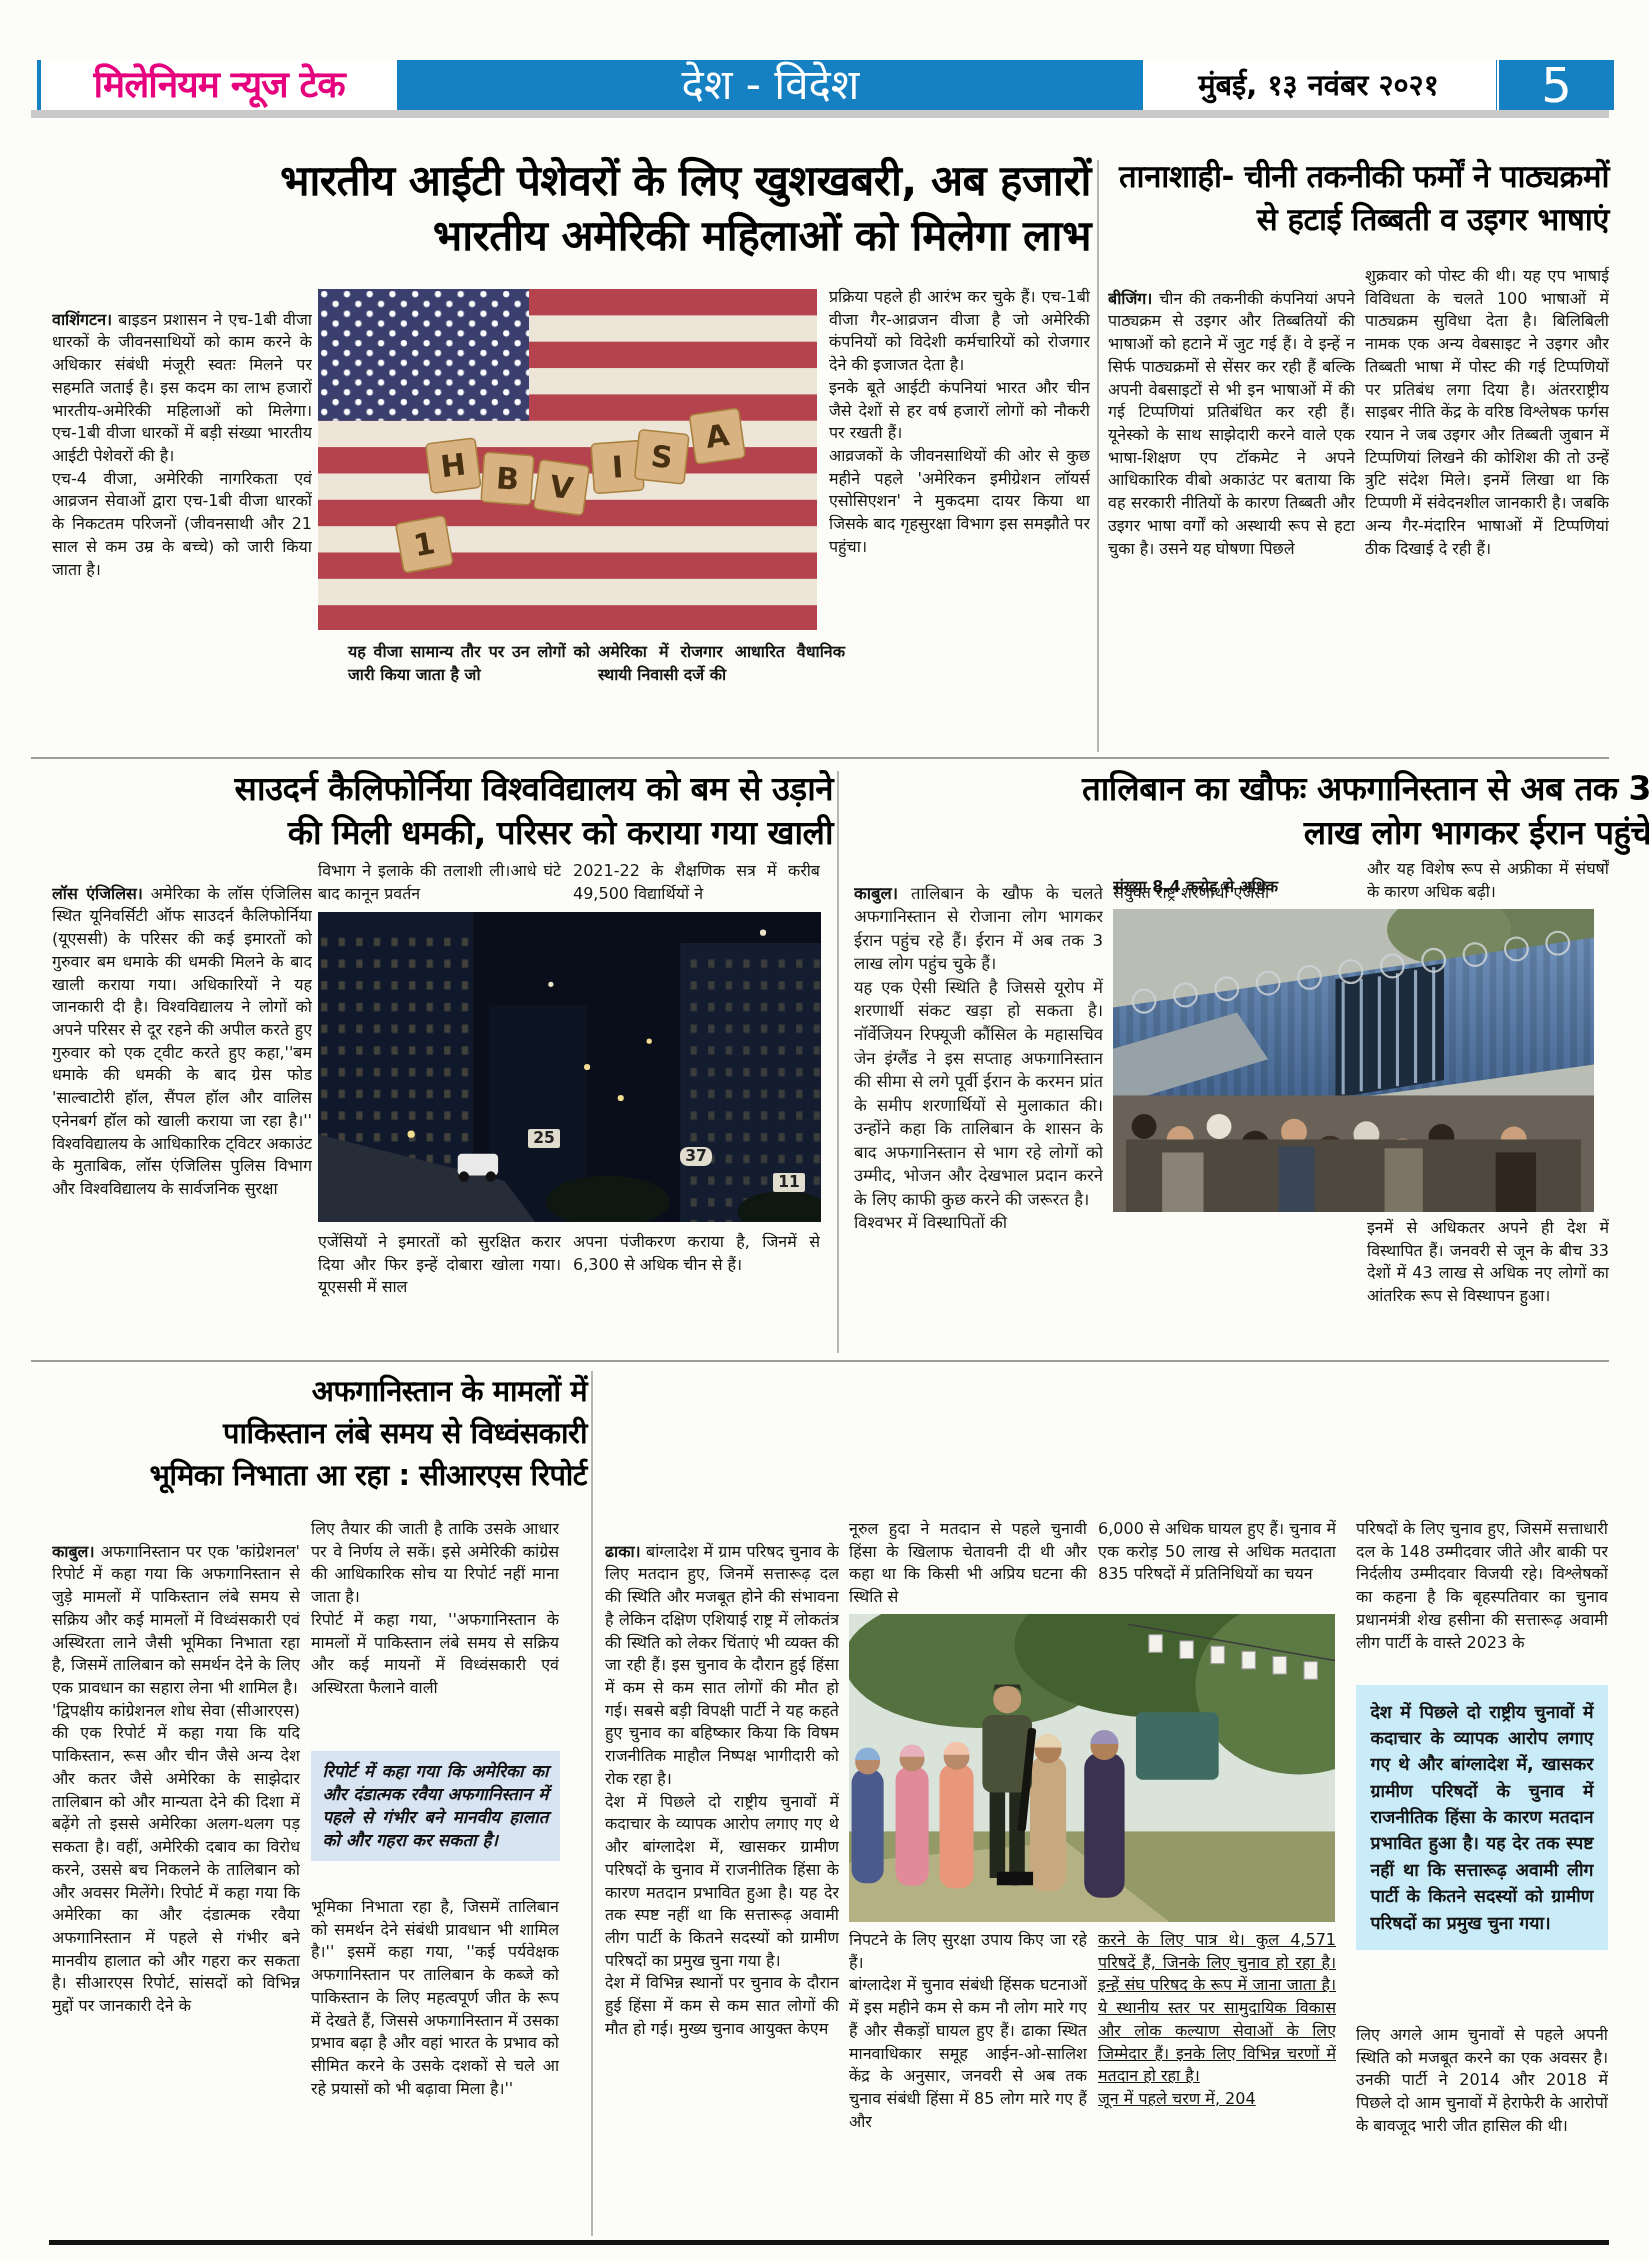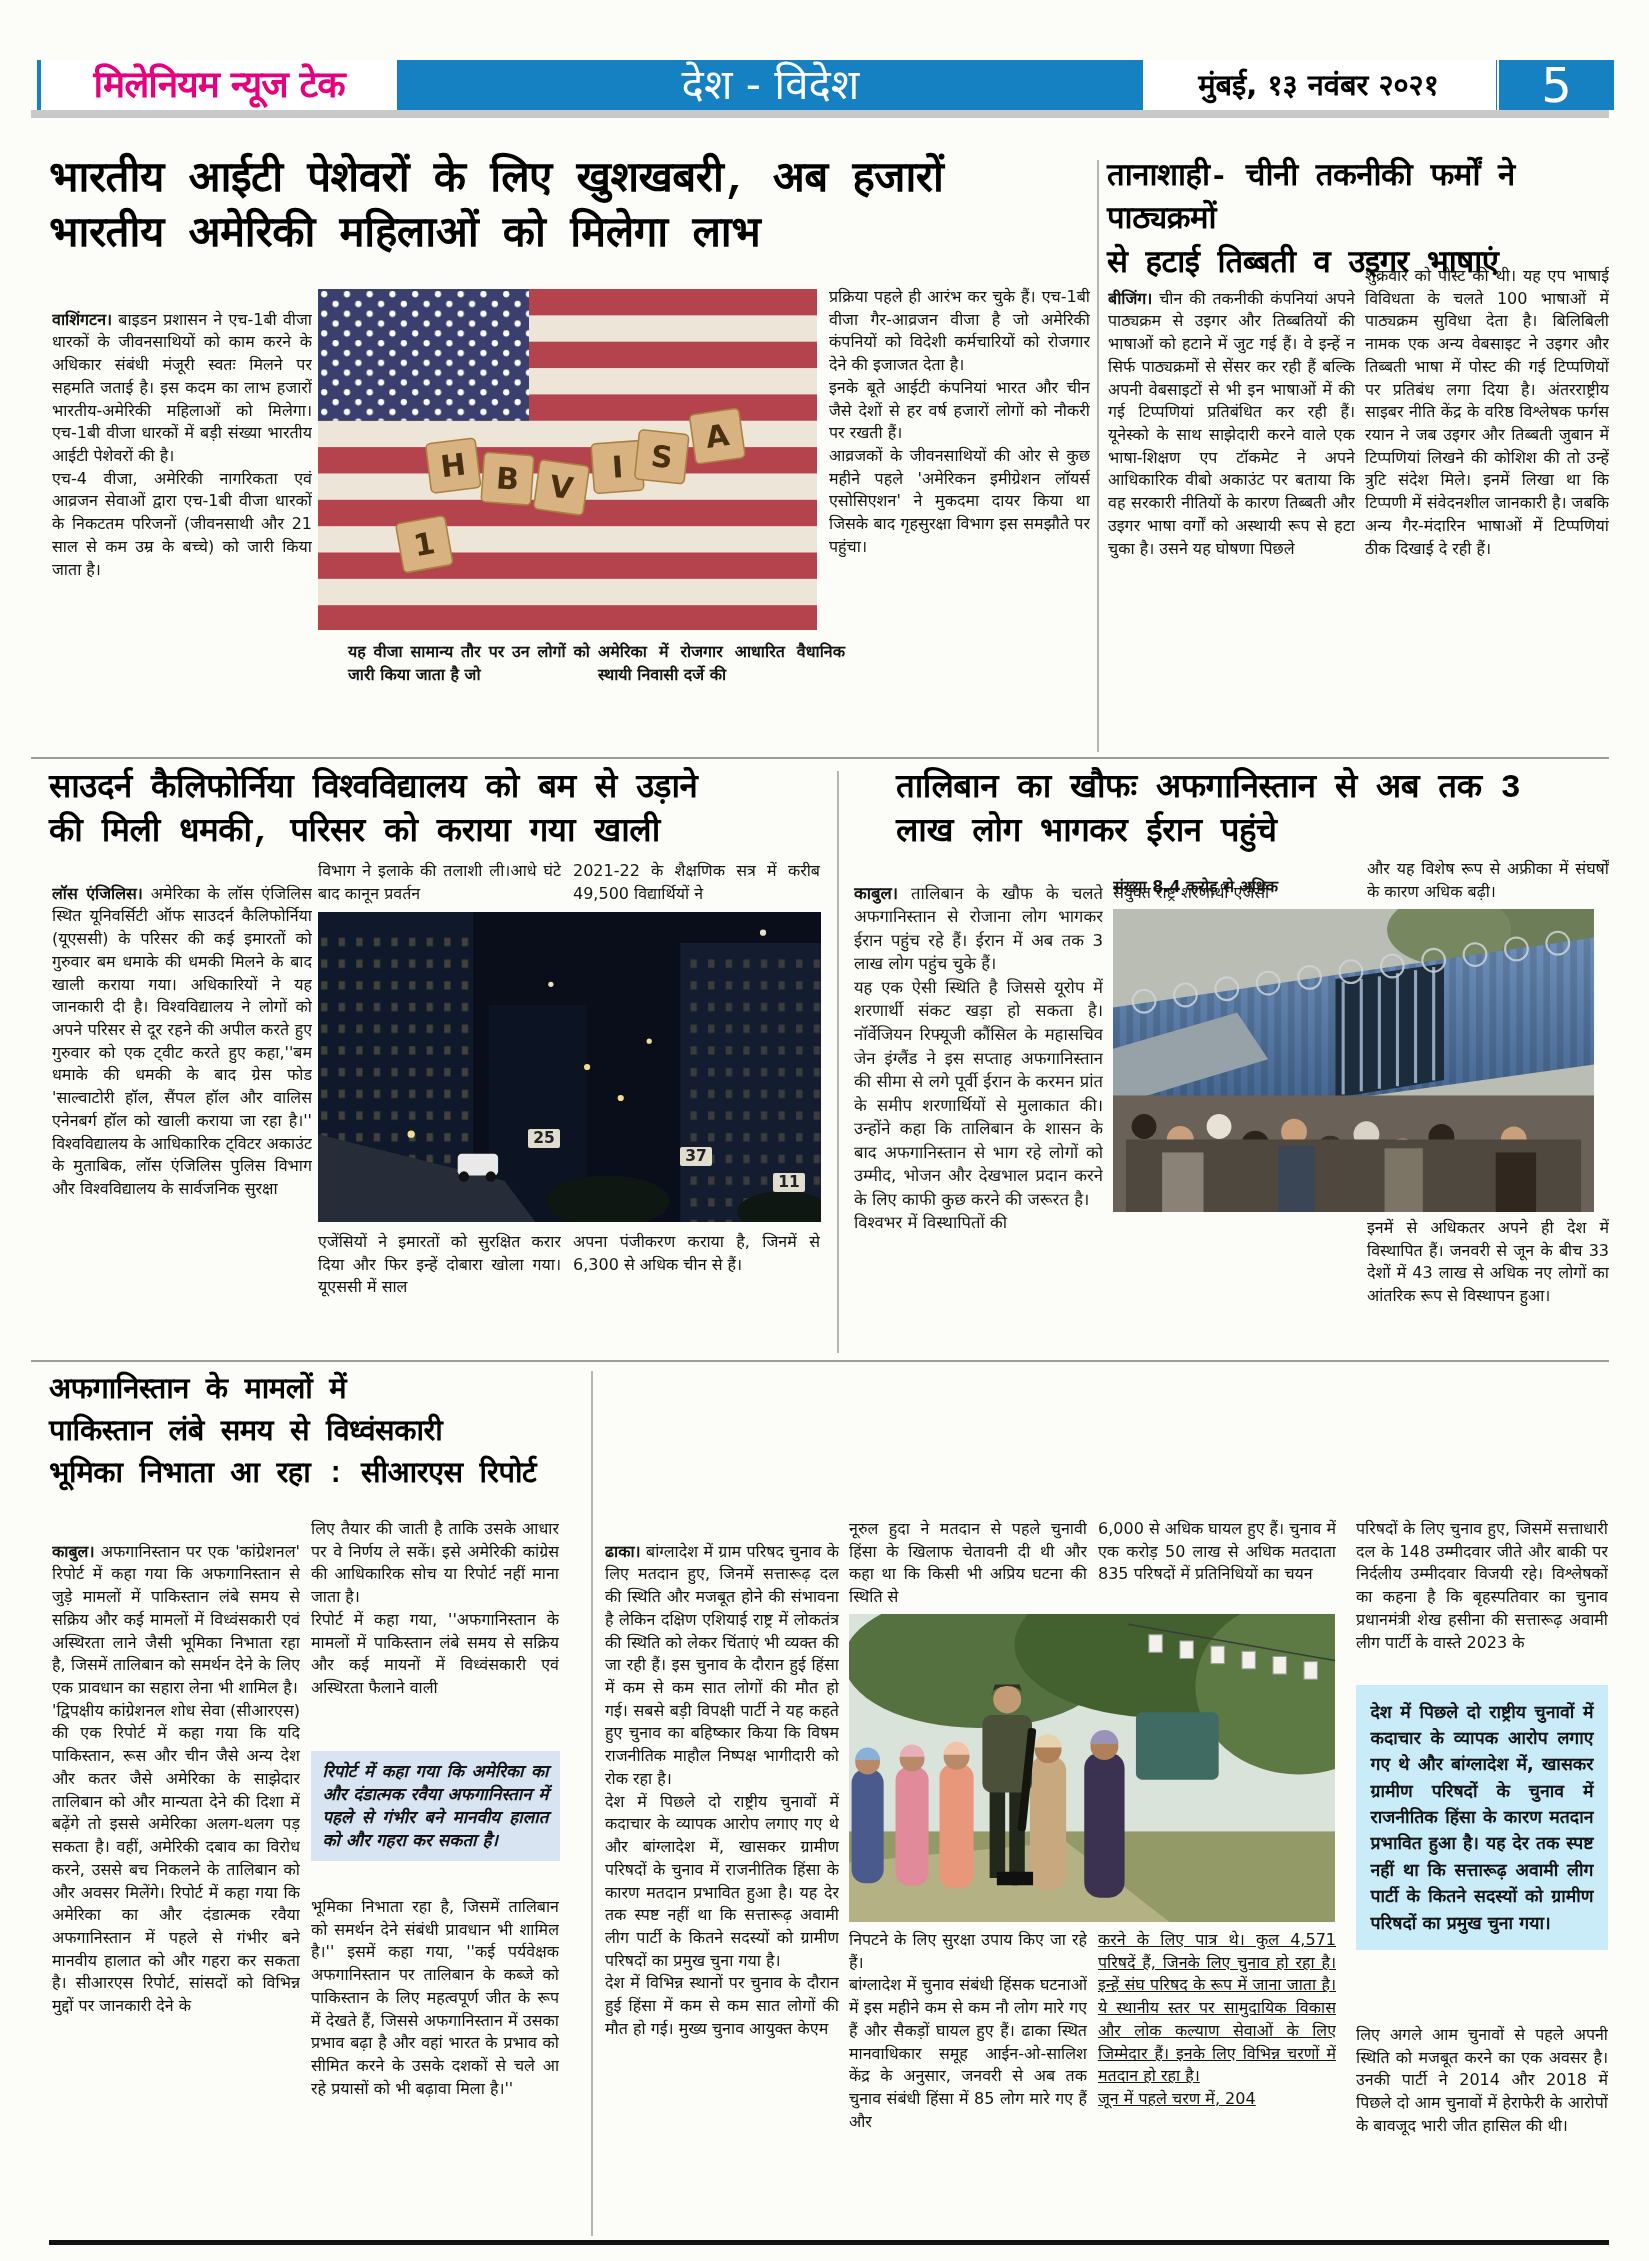--- a/index.html
+++ b/index.html
@@ -1,19 +1,19 @@
 <!DOCTYPE html>
 <html style="font-size:8.3px"><head>
 <meta charset="utf-8">
 <style>
   html,body{margin:0;padding:0;background:#9a9a9a;}
   #page{position:relative;width:1650px;height:2261px;background:#fcfcf9;
         font-family:"DejaVu Sans",sans-serif;color:#141414;overflow:hidden;}
   .abs{position:absolute;}
-  .headline{font-weight:bold;color:#000;text-align:left;white-space:pre-line;letter-spacing:-0.5px;font-family:Liberation Mono, monospace;}
+  .headline{font-weight:bold;color:#000;text-align:right;white-space:pre-line;letter-spacing:-0.5px;}
   .body-text{font-size:16px;line-height:1.42;text-align:justify;white-space:pre-line;overflow:hidden;}
   .dateline{font-weight:bold;}
   .caption{font-weight:bold;font-size:16px;line-height:1.45;text-align:justify;white-space:pre-line;margin-left:28px;}
   .lead-bold{font-weight:bold;}
   .vrule{width:1.6px;background:#b5b5b5;}
   .hrule{height:1.6px;background:#9c9c9c;}
   .quote-box{font-style:italic;font-weight:bold;font-size:17px;line-height:1.35;
              padding:9.3px 11.4px;text-align:justify;white-space:pre-line;}
   .cyan-box{font-weight:bold;font-size:17.6px;line-height:1.5;
             padding:13.5px 14.5px;text-align:justify;white-space:pre-line;}
@@ -154,21 +154,21 @@
       <circle cx="180" cy="430" r="7" fill="#f2dd90"></circle>
         <circle cx="520" cy="300" r="6" fill="#f2dd90"></circle>
       <circle cx="585" cy="360" r="6" fill="#f2dd90"></circle>
         <circle cx="640" cy="250" r="5" fill="#f2dd90"></circle>
       <circle cx="450" cy="140" r="5" fill="#e8e3c8"></circle>
         <circle cx="860" cy="40" r="6" fill="#e8e3c8"></circle>
       <ellipse cx="560" cy="560" rx="120" ry="50" fill="#0e1712"></ellipse>
       <ellipse cx="900" cy="580" rx="90" ry="40" fill="#0e1712"></ellipse>
     </svg>
     <div class="sign" style="left:210px;top:217px;">25</div>
-    <div class="sign" style="left:362px;top:235px;">37</div>
+    <div class="sign" style="left:362px;top:235px;border-radius:8px;">37</div>
     <div class="sign" style="left:455px;top:261px;">11</div>
   </div>
 
   <div class="abs body-text" style="left:318px;top:1231px;width:243px;height:103px;">एजेंसियों ने इमारतों को सुरक्षित करार दिया और फिर इन्हें दोबारा खोला गया। यूएससी में साल</div>
   <div class="abs body-text" style="left:573px;top:1231px;width:247px;height:103px;">अपना पंजीकरण कराया है, जिनमें से 6,300 से अधिक चीन से हैं।</div>
 
   <div class="abs vrule" style="left:837px;top:771px;height:582px;"></div>
 
   <div class="abs headline" style="left:896px;top:767px;width:755px;font-size:33px;line-height:1.32;">तालिबान का खौफः अफगानिस्तान से अब तक 3
 लाख लोग भागकर ईरान पहुंचे</div>

